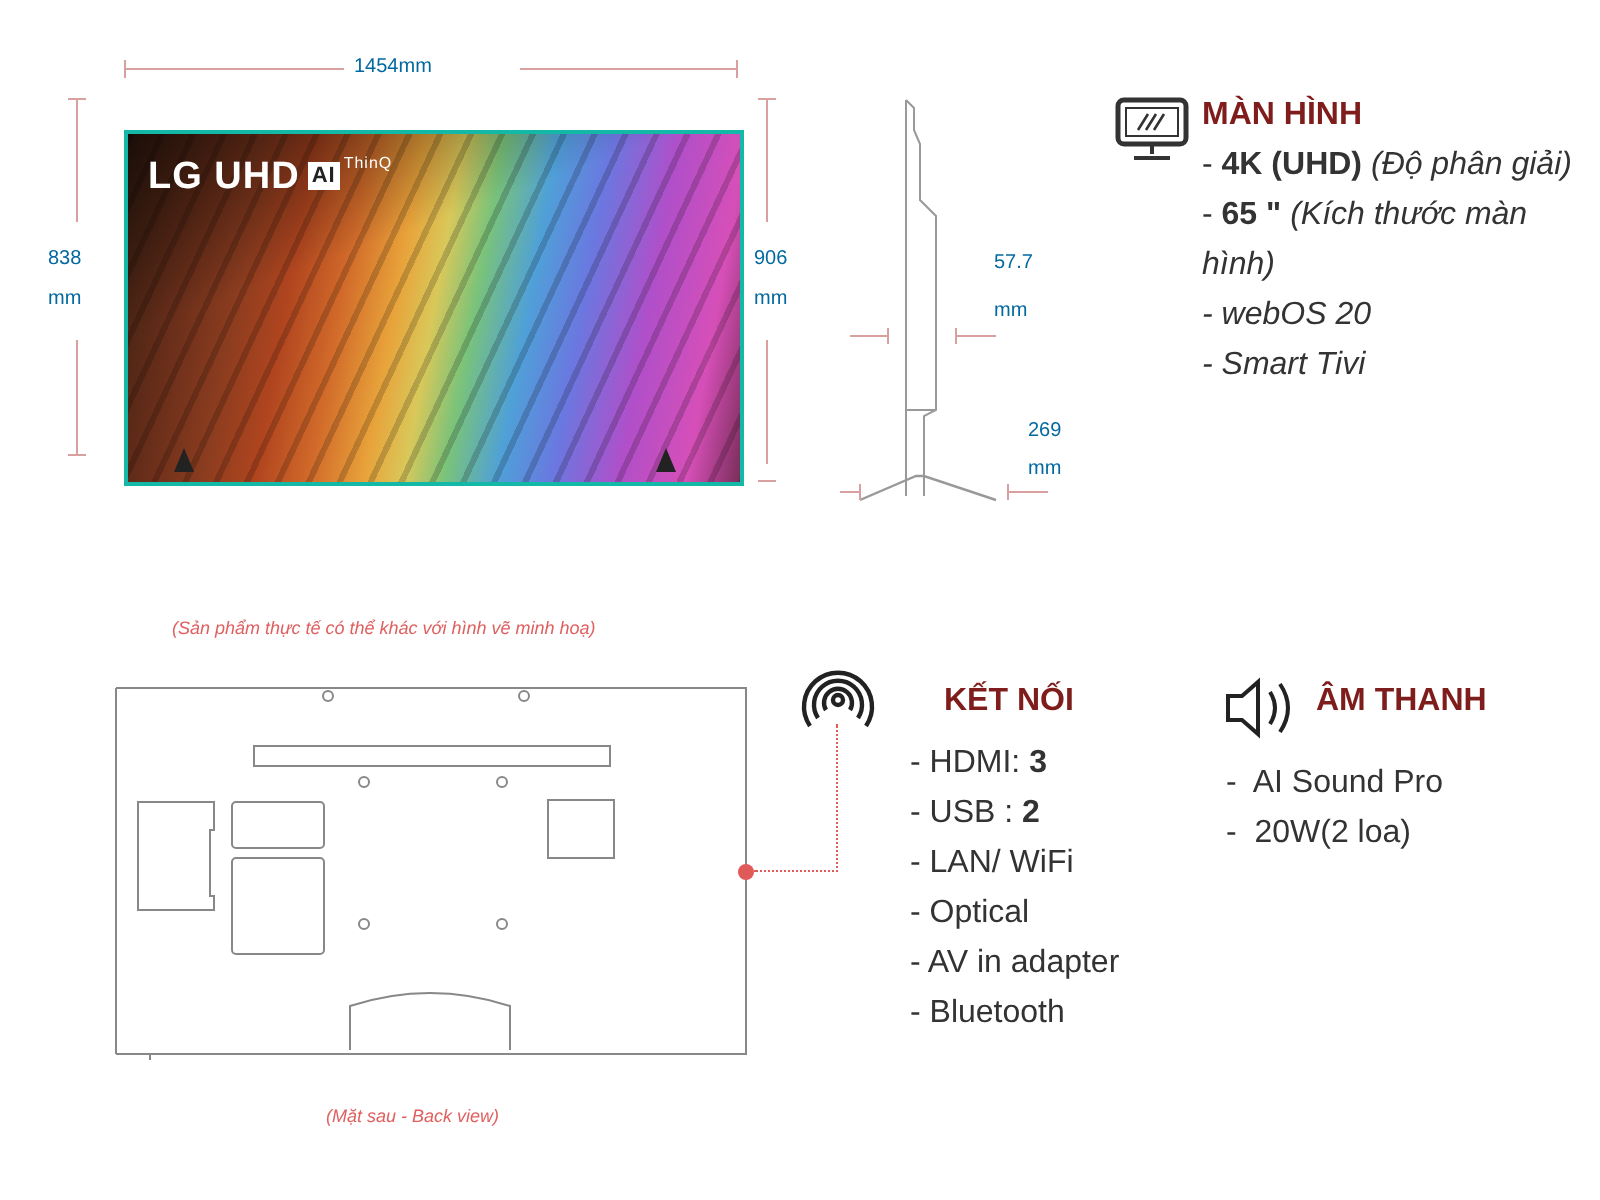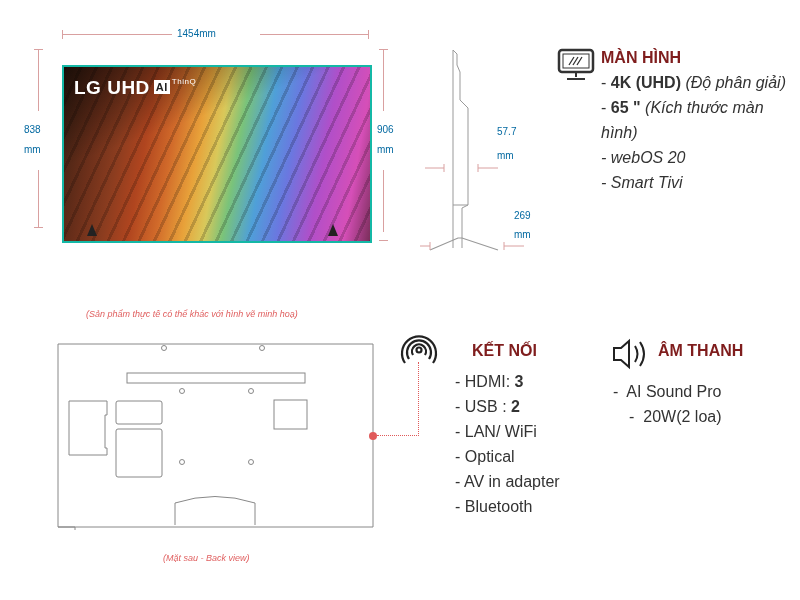--- a/index.html
+++ b/index.html
@@ -140,17 +140,17 @@
 
 <div>
   <svg class="abs" style="left:611px;top:336px;" width="44" height="36" viewBox="0 0 44 36">
     <g fill="none" stroke="#222" stroke-width="2">
       <path d="M3 12 L10 12 L18 5 L18 31 L10 24 L3 24 Z"></path>
       <path d="M24 10 Q29 18 24 26"></path>
       <path d="M29 6 Q37 18 29 30"></path>
     </g>
   </svg>
   <div class="abs spec-h" style="left:658px;top:342px;">ÂM THANH</div>
-  <div class="abs spec" style="left:613px;top:379px;text-align:right;">
+  <div class="abs spec" style="left:613px;top:379px;">
     <div>-&nbsp; <span>AI Sound Pro</span></div>
     <div>-&nbsp; <span>20W(2 loa)</span></div>
   </div>
 </div>
 
 </body></html>

